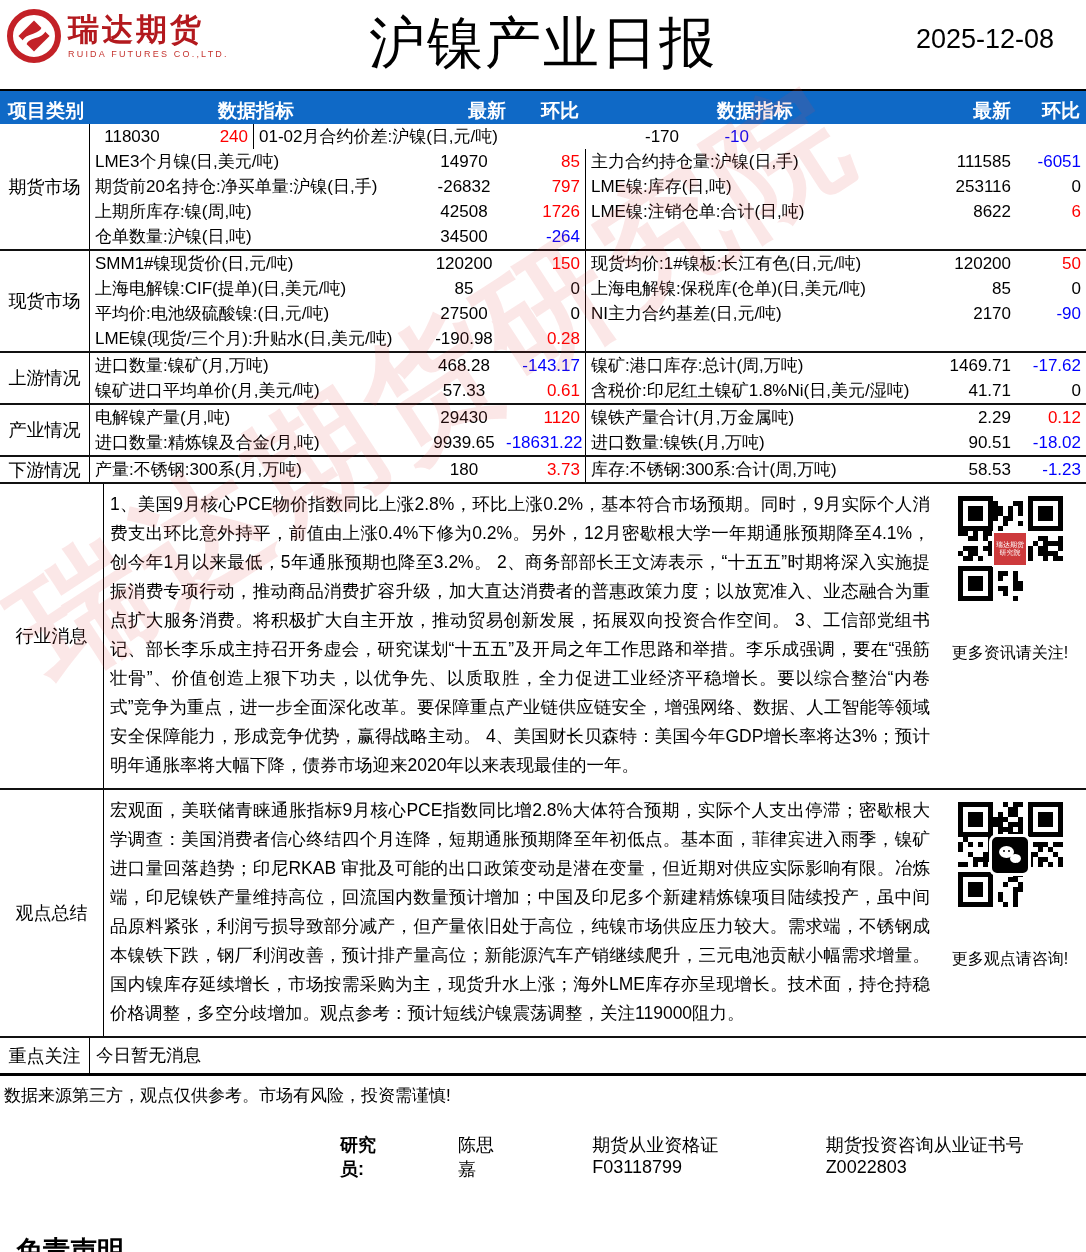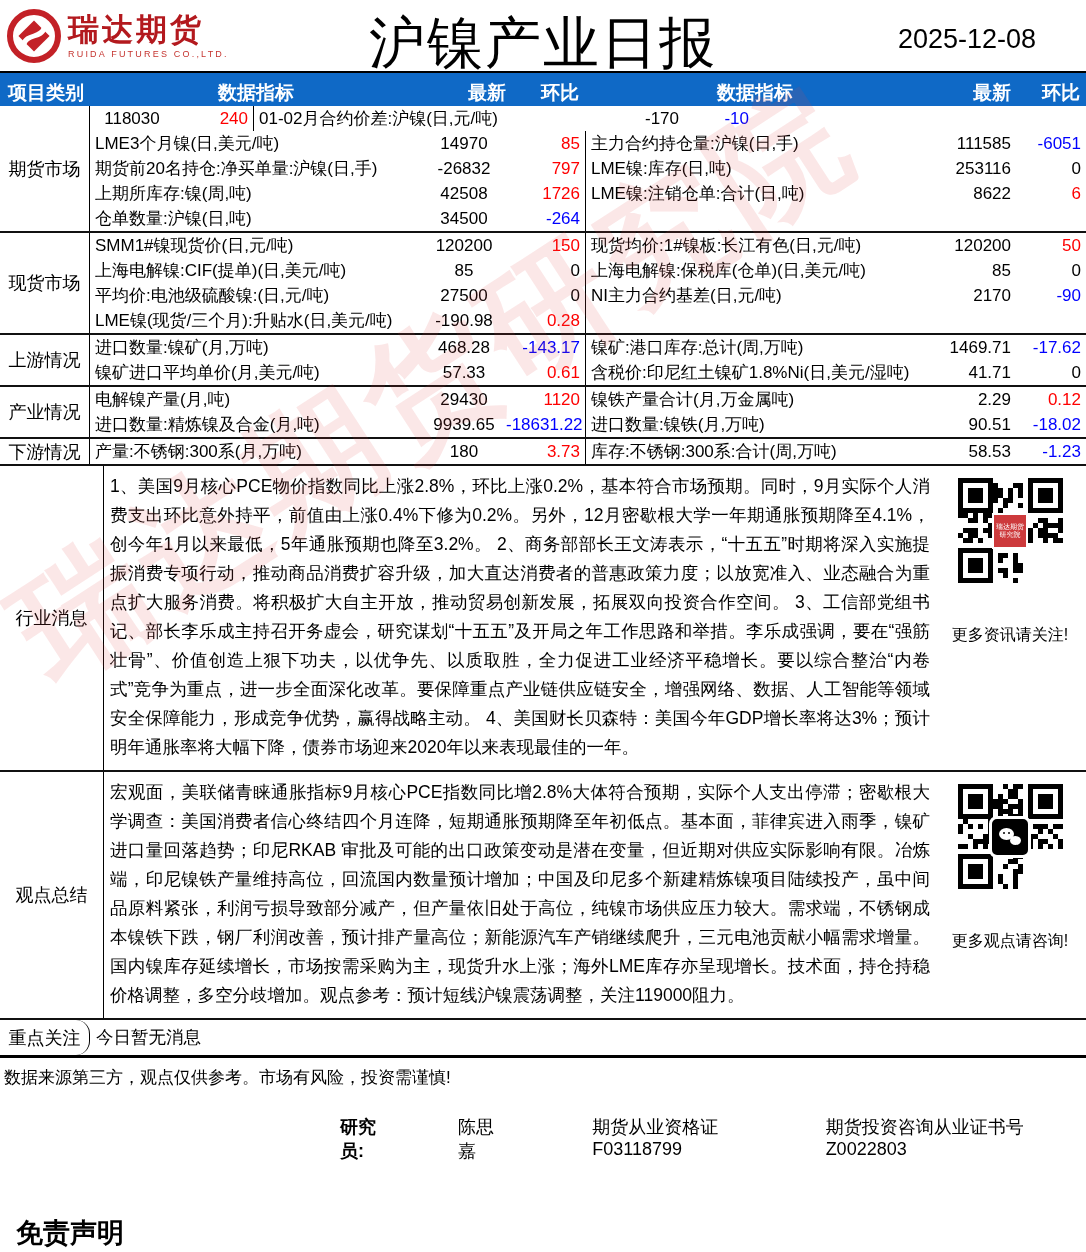--- a/index.html
+++ b/index.html
@@ -4,28 +4,28 @@
 <style>
   html,body{margin:0;padding:0;background:#fff;}
   body{font-family:"Liberation Sans","DejaVu Sans",sans-serif;color:#000;}
   .page{position:relative;width:1086px;min-height:1252px;margin:0 auto;background:#fff;overflow:hidden;}
 
   
   .watermark{position:absolute;left:30px;top:560px;transform:rotate(-33deg);transform-origin:left center;
     font-size:130px;font-weight:bold;color:rgba(226,72,72,0.13);white-space:nowrap;pointer-events:none;z-index:5;letter-spacing:8px;}
 
   
-  header{position:relative;height:71px;}
+  header{position:relative;height:89px;}
   .logo{position:absolute;left:6px;top:8px;display:flex;align-items:center;}
   .logo svg{display:block;}
   .logotext{margin-left:6px;}
   .logotext .cn{font-size:31px;font-weight:bold;color:#b3191e;letter-spacing:3px;line-height:34px;}
   .logotext .en{font-size:9px;color:#c5342f;letter-spacing:2.2px;margin-top:2px;}
   .title{position:absolute;left:0;right:0;top:6px;text-align:center;font-size:56px;font-weight:400;letter-spacing:2px;}
-  .date{position:absolute;right:50px;top:24px;font-size:27px;}
+  .date{position:absolute;right:32px;top:24px;font-size:27px;}
 
   
   .thead{display:flex;background:#0f69c6;color:#fff;font-weight:bold;font-size:19px;
     border-top:2px solid #000;height:33px;align-items:flex-end;}
   .thead .c0{width:90px;padding-left:8px;box-sizing:border-box;}
   .thead .c1{width:332px;text-align:center;}
   .thead .c2{width:84px;text-align:right;}
   .thead .c3{width:79px;text-align:right;padding-right:6px;box-sizing:border-box;}
   .thead .c4{width:340px;text-align:center;}
   .thead .c5{width:86px;text-align:right;}
@@ -66,21 +66,21 @@
   .qrlogo.wxbox{width:36px;height:36px;background:#000;border-radius:8px;border:3px solid #fff;
     display:flex;align-items:center;justify-content:center;}
   .wx{position:relative;width:22px;height:17px;}
   .wx .b1{position:absolute;left:0;top:0;width:15px;height:12px;background:#fff;border-radius:50%;}
   .wx .b2{position:absolute;right:0;bottom:0;width:11px;height:9px;background:#fff;border-radius:50%;}
   .wx .d1,.wx .d2{position:absolute;width:2px;height:2px;background:#000;border-radius:50%;top:4px;}
   .wx .d1{left:4px;} .wx .d2{left:9px;}
 
   
   .focus{display:flex;border-bottom:3px solid #000;}
-  .focus .cat{width:90px;border-right:1px solid #000;display:flex;align-items:center;justify-content:center;font-size:18px;box-sizing:border-box;border-radius:14px;}
+  .focus .cat{width:90px;border-right:1px solid #000;display:flex;align-items:center;justify-content:center;font-size:18px;box-sizing:border-box;}
   .focus .ftext{flex:1;font-size:17.5px;padding:5px 0 6px 6px;}
 
   
   .note{font-size:17px;padding:8px 0 0 4px;}
   .researcher{display:flex;font-size:18px;margin:26px 0 0 340px;align-items:baseline;}
   .researcher .rl1{font-weight:bold;}
   .researcher .rname{margin-left:62px;}
   .researcher .rc1{margin-left:84px;}
   .researcher .rc2{margin-left:32px;}
   .disc-title{font-size:27px;font-weight:900;margin:52px 0 0 16px;}

